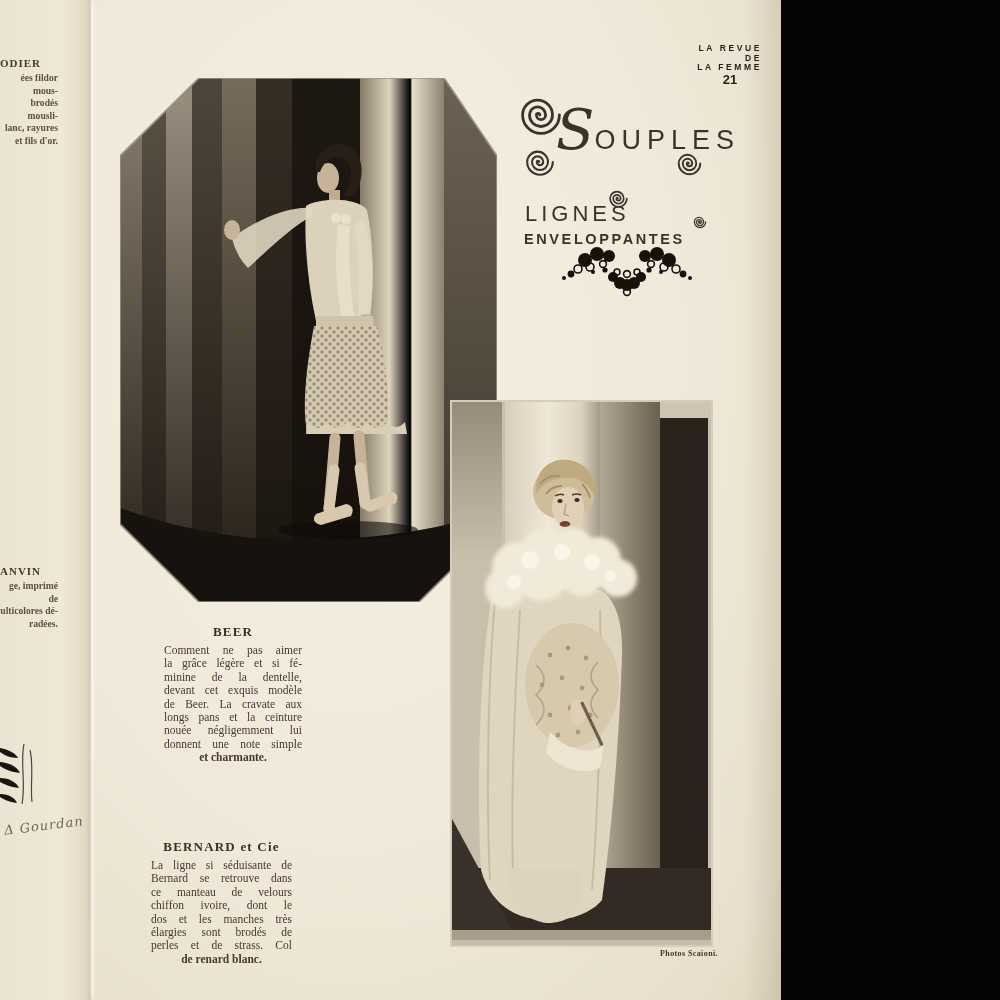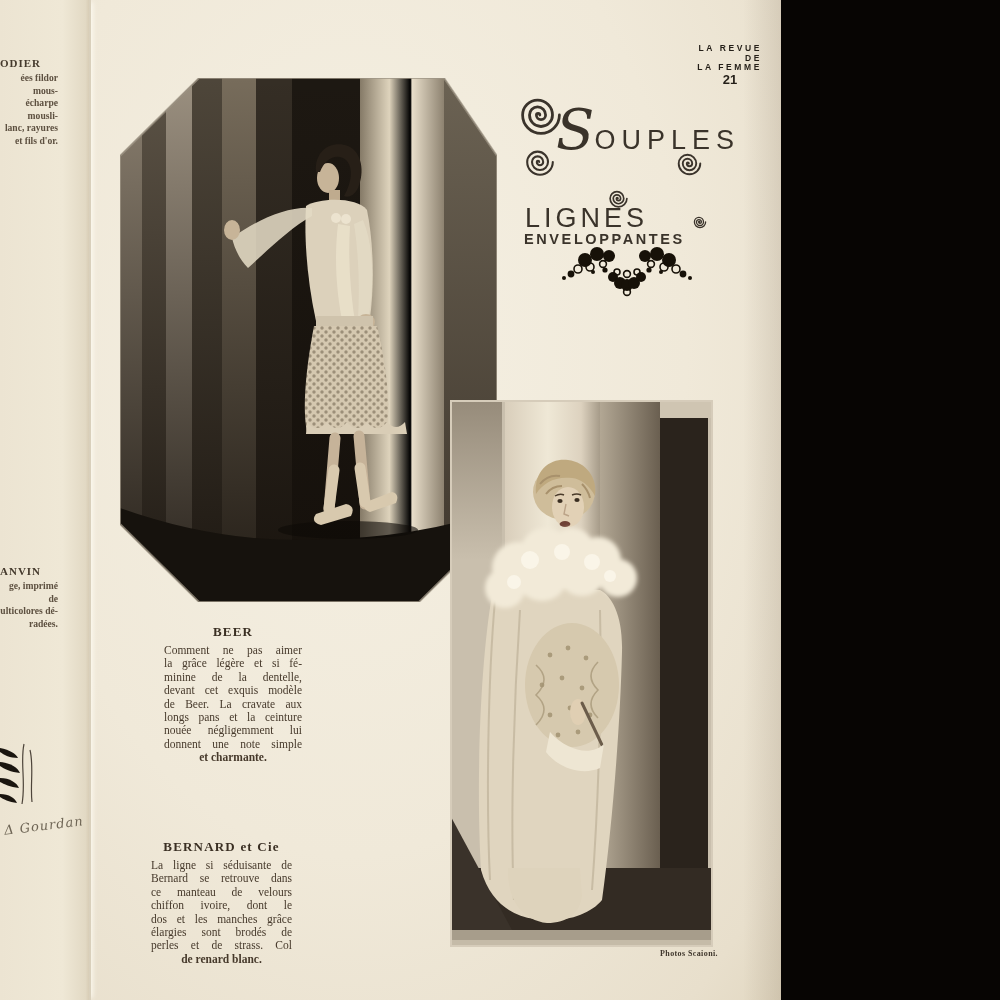--- a/index.html
+++ b/index.html
@@ -62,21 +62,21 @@
   }
   .w-silhouettes{
     left:558px;top:138px;
     font-family:"DejaVu Serif", serif;font-style:italic;
     font-size:24px;letter-spacing:1px;line-height:40px;
   }
   .w-silhouettes::first-letter{font-size:38px;}
   .w-lignes{
     left:525px;top:184px;
     font-family:"Liberation Sans", sans-serif;
-    font-size:27px;font-weight:500;letter-spacing:4px;line-height:24px;
+    font-size:22px;font-weight:500;letter-spacing:4px;line-height:24px;
   }
   .w-envelop{
     left:524px;top:218px;
     font-family:Liberation Sans, sans-serif;
     font-size:14.5px;font-weight:600;letter-spacing:2.6px;line-height:18px;
   }
   .spiral{position:absolute;}
   .spiral path{stroke:#3a332b;fill:none;stroke-linecap:round;}
   
   .article{position:absolute;color:#46392b;}
@@ -340,33 +340,33 @@
     <div class="line">donnent une note simple</div>
     <div class="line center">et charmante.</div>
   </div>
 
   <div class="article art-bernard">
     <div class="art-head">BERNARD et Cie</div>
     <div class="line">La ligne si séduisante de</div>
     <div class="line">Bernard se retrouve dans</div>
     <div class="line">ce manteau de velours</div>
     <div class="line">chiffon ivoire, dont le</div>
-    <div class="line">dos et les manches grâce</div>
+    <div class="line">dos et les manches très</div>
     <div class="line">élargies sont brodés de</div>
     <div class="line">perles et de strass. Col</div>
     <div class="line center">de renard blanc.</div>
   </div>
 
   <div class="credit">Photos Scaioni.</div>
 
   <div class="left-strip">
     <div class="cut-block" style="top:57px">
       <div class="cut-head">ODIER</div>
       <div class="cut-line">ées fildor mous-</div>
-      <div class="cut-line">écharpe mousli-</div>
+      <div class="cut-line">brodés mousli-</div>
       <div class="cut-line">lanc,  rayures</div>
       <div class="cut-line">et fils d'or.</div>
     </div>
     <div class="cut-block" style="top:565px">
       <div class="cut-head">ANVIN</div>
       <div class="cut-line">ge, imprimé de</div>
       <div class="cut-line">ulticolores dé-</div>
       <div class="cut-line">radées.</div>
     </div>
     <svg class="sketch" width="36" height="86" viewBox="0 0 36 86">

